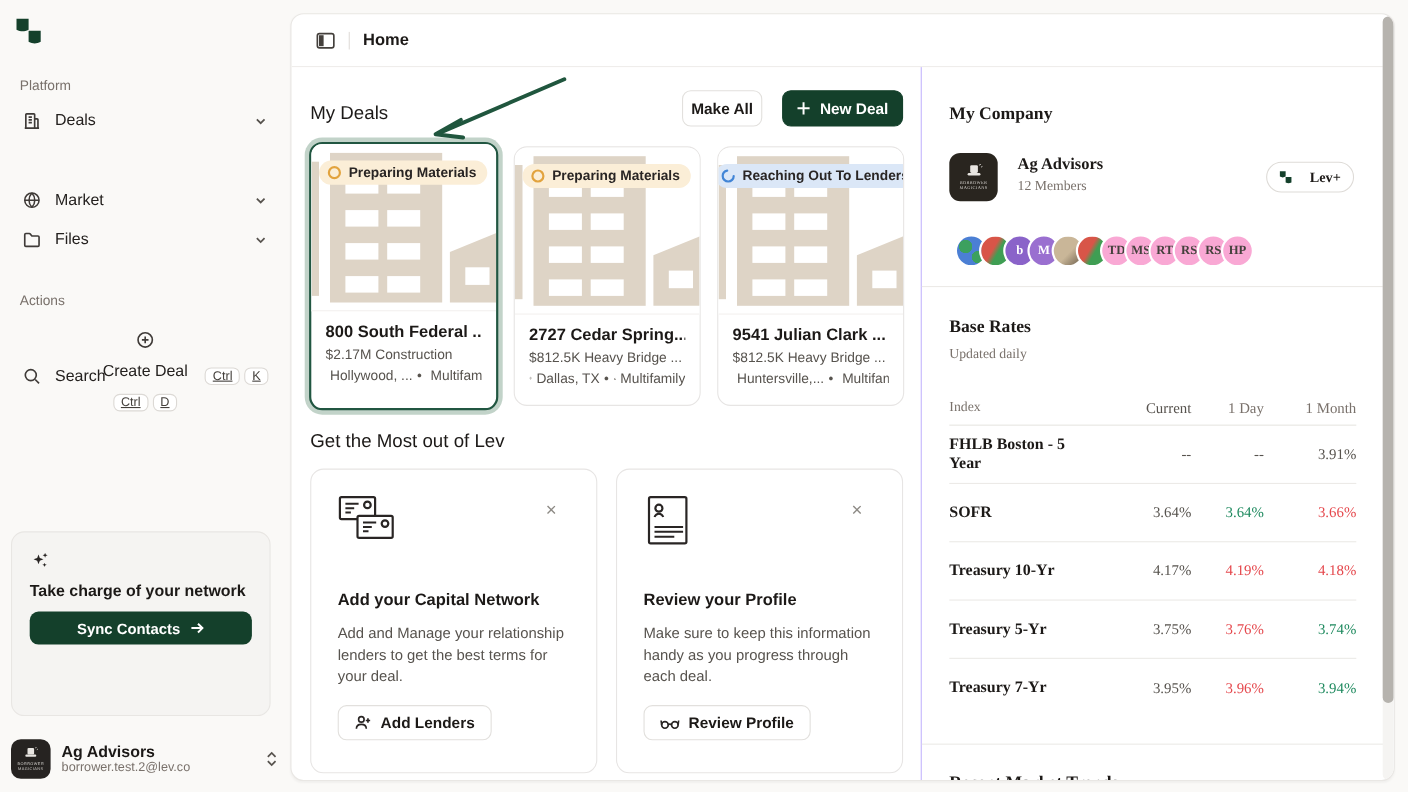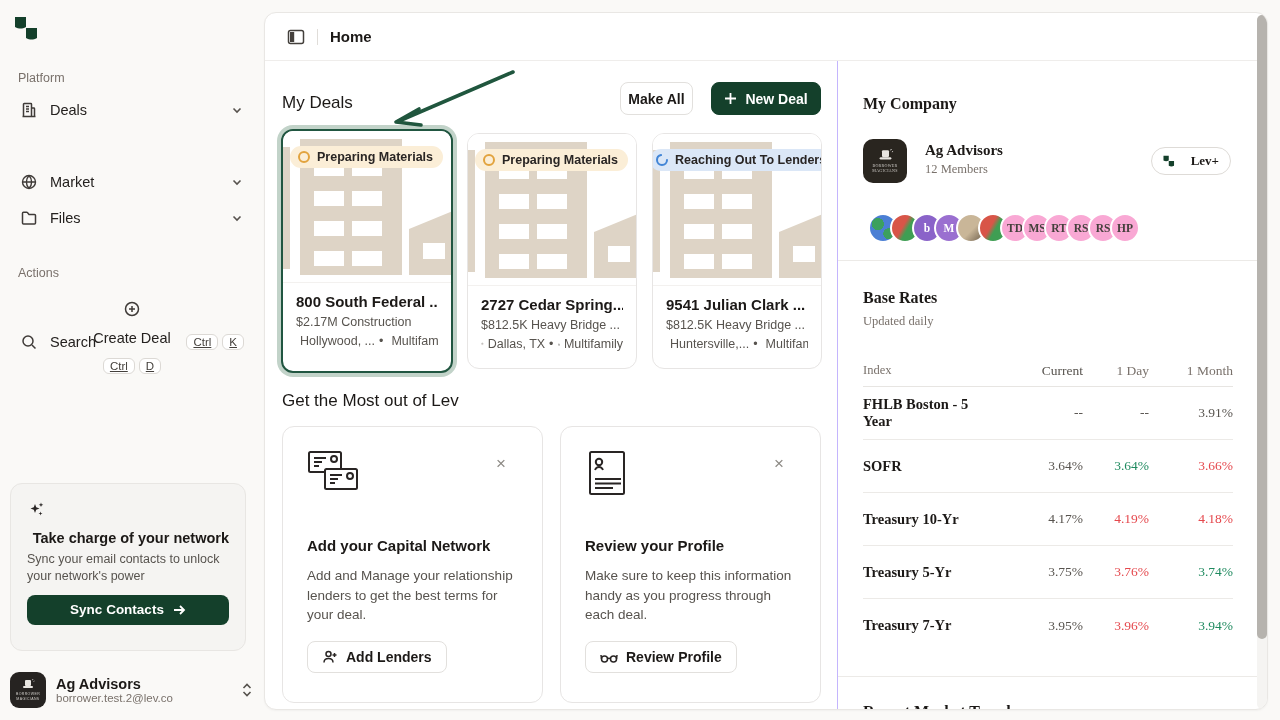--- a/index.html
+++ b/index.html
@@ -11,21 +11,21 @@
   #sidebar { left:0; top:0; width:264px; height:720px; }
   .side-label { left:18px; font-size:12.5px; color:#79716b; font-weight:500; }
   .nav-item { left:10px; width:244px; height:36px; display:flex; align-items:center; gap:12px; padding:0 10px; border-radius:8px; cursor:pointer; }
   .nav-item .lbl { font-size:14.5px; color:#24211f; flex:1; }
   .nav-item svg.ic { flex:0 0 auto; }
   .keys { display:flex; gap:4px; }
   .keycap { border:1px solid #dcd9d5; background:#fff; border-radius:6px; font-size:11.5px; color:#44403c; padding:1px 6px; min-width:20px; text-align:center;text-decoration:underline; }
   .chev { color:#57534e; }
 
   #promo-card { left:10px; top:483px; width:236px; height:168px; background:#f5f4f2; border:1px solid #e8e6e3; border-radius:12px; padding:16px; }
-  #promo-card h3 { font-size:14.5px; font-weight:700; margin-top:10px;text-align:right; }
+  #promo-card h3 { font-size:14.5px; font-weight:700; margin-top:10px; }
   #promo-card p { font-size:12.5px; color:#57534e; line-height:1.35; margin-top:5px; }
   #sync-btn { margin-top:10px; width:100%; height:30px; background:#14402b; color:#fff; border:none; border-radius:8px; font-size:13.5px; font-weight:600; display:flex; align-items:center; justify-content:center; gap:8px; cursor:pointer; font-family:inherit; }
 
   #account { left:10px; top:668px; width:244px; height:44px; display:flex; align-items:center; gap:10px; cursor:pointer; }
   #account-avatar { width:36px; height:36px; border-radius:9px; background:#262321; display:flex; flex-direction:column; align-items:center; justify-content:center; gap:1px; }
   #account-avatar .cap { font-size:3.5px; color:#cfccc8; letter-spacing:.4px; text-align:center; line-height:1.2; }
   #account .nm { font-size:14.5px; font-weight:700; }
   #account .em { font-size:11.5px; color:#79716b; }
 
   
@@ -167,21 +167,20 @@
     </span>
   </div>
 
   <div id="promo-card" class="abs">
     <svg width="20" height="20" viewBox="0 0 20 20" fill="#292524">
       <path d="M8 4 9.2 7.3 12.5 8.5 9.2 9.7 8 13 6.8 9.7 3.5 8.5 6.8 7.3z"></path>
       <path d="M14 2.5 14.6 4.2 16.3 4.8 14.6 5.4 14 7.1 13.4 5.4 11.7 4.8 13.4 4.2z"></path>
       <path d="M13.5 11.5 14 13 15.5 13.5 14 14 13.5 15.5 13 14 11.5 13.5 13 13z"></path>
     </svg>
     <h3>Take charge of your network</h3>
-    <p>Sync your email contacts to unlock your network's power</p>
     <button id="sync-btn">
       <span>Sync Contacts</span>
       <svg width="14" height="14" viewBox="0 0 14 14" fill="none" stroke="#fff" stroke-width="1.8">
           <path d="M2 7h10M8 3l4 4-4 4"></path>
         </svg>
     </button>
   </div>
 
   <div id="account" class="abs">
     <div id="account-avatar">

